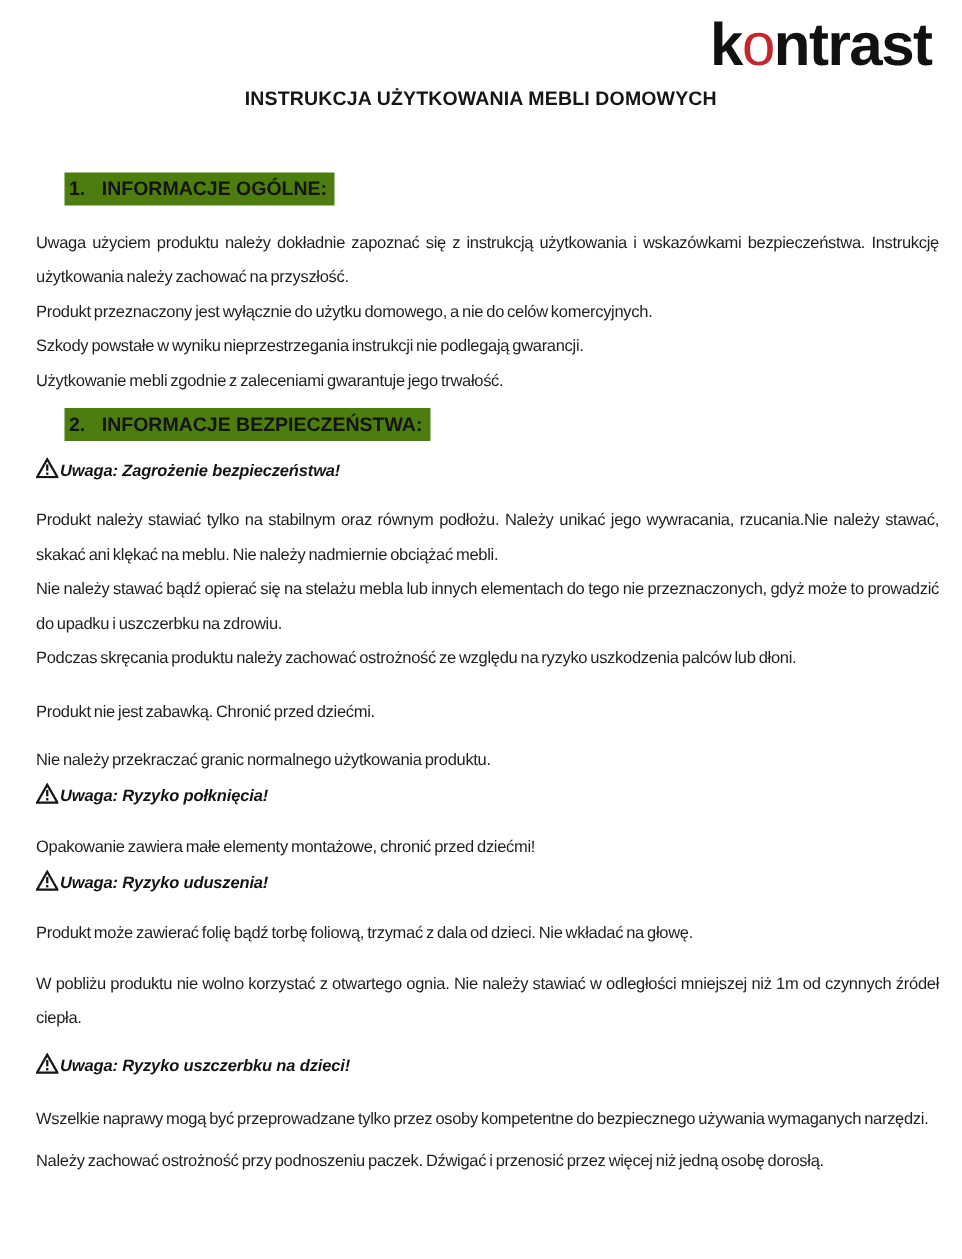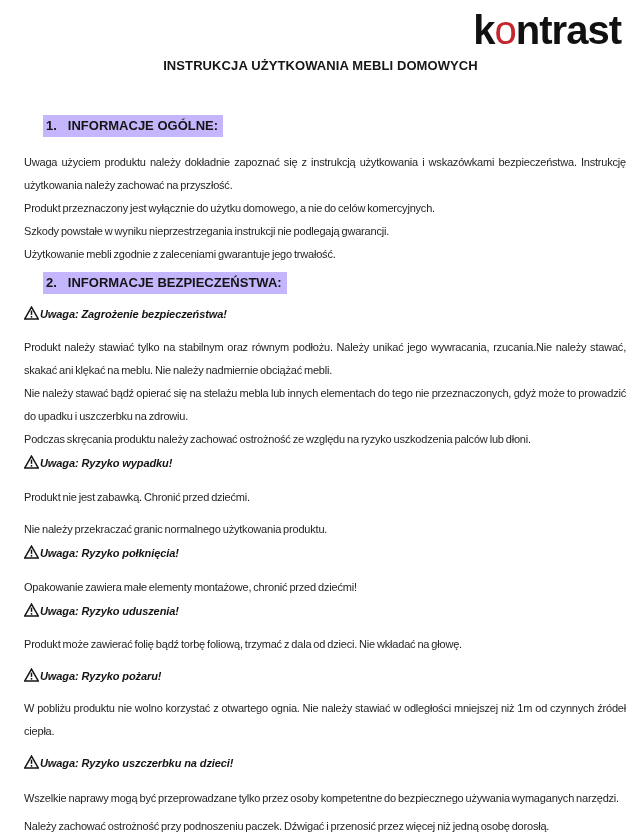--- a/index.html
+++ b/index.html
@@ -43,21 +43,21 @@
     font-size: 13px;
     font-weight: bold;
     color: #161616;
     letter-spacing: 0.1px;
   }
 
   
   .sec-heading { margin-left: 43px; }
   .hl {
     display: inline-block;
-    background: #c4b5fd;
+    background: #4d7c0f;
     padding: 3px 5px 4px 3px;
     font-size: 13px;
     font-weight: bold;
     color: #141414;
   }
   .hl .num { margin-right: 11px; }
 
   
   p.body {
     margin: 0 15px 0 24px;
@@ -119,27 +119,20 @@
           <path d="M12 1.6 L22.8 20.6 H1.2 Z" fill="none" stroke="#151515" stroke-width="2.4" stroke-linejoin="miter"></path>
           <rect x="10.8" y="7.2" width="2.4" height="6.8" fill="#151515"></rect>
           <rect x="10.8" y="15.8" width="2.4" height="2.6" fill="#151515"></rect>
         </svg></span><span class="warn-text">Uwaga: Zagrożenie bezpieczeństwa!</span>
   </div>
 
   <p class="body" style="margin-top:12px">Produkt należy stawiać tylko na stabilnym oraz równym podłożu. Należy unikać jego wywracania, rzucania.Nie należy stawać, skakać ani klękać na meblu. Nie należy nadmiernie obciążać mebli.</p>
   <p class="body">Nie należy stawać bądź opierać się na stelażu mebla lub innych elementach do tego nie przeznaczonych, gdyż może to prowadzić do upadku i uszczerbku na zdrowiu.</p>
   <p class="body">Podczas skręcania produktu należy zachować ostrożność ze względu na ryzyko uszkodzenia palców lub dłoni.</p>
 
-  <div class="warn" style="margin-top:2px">
-    <span class="tri-icon"><svg width="15" height="14" viewBox="0 0 24 22" xmlns="http://www.w3.org/2000/svg">
-          <path d="M12 1.6 L22.8 20.6 H1.2 Z" fill="none" stroke="#151515" stroke-width="2.4" stroke-linejoin="miter"></path>
-          <rect x="10.8" y="7.2" width="2.4" height="6.8" fill="#151515"></rect>
-          <rect x="10.8" y="15.8" width="2.4" height="2.6" fill="#151515"></rect>
-        </svg></span><span class="warn-text">Uwaga: Ryzyko wypadku!</span>
-  </div>
 
   <p class="body" style="margin-top:13px">Produkt nie jest zabawką. Chronić przed dziećmi.</p>
   <p class="body" style="margin-top:9px">Nie należy przekraczać granic normalnego użytkowania produktu.</p>
 
   <div class="warn" style="margin-top:2px">
     <span class="tri-icon"><svg width="15" height="14" viewBox="0 0 24 22" xmlns="http://www.w3.org/2000/svg">
           <path d="M12 1.6 L22.8 20.6 H1.2 Z" fill="none" stroke="#151515" stroke-width="2.4" stroke-linejoin="miter"></path>
           <rect x="10.8" y="7.2" width="2.4" height="6.8" fill="#151515"></rect>
           <rect x="10.8" y="15.8" width="2.4" height="2.6" fill="#151515"></rect>
         </svg></span><span class="warn-text">Uwaga: Ryzyko połknięcia!</span>
@@ -150,27 +143,20 @@
   <div class="warn" style="margin-top:2px">
     <span class="tri-icon"><svg width="15" height="14" viewBox="0 0 24 22" xmlns="http://www.w3.org/2000/svg">
           <path d="M12 1.6 L22.8 20.6 H1.2 Z" fill="none" stroke="#151515" stroke-width="2.4" stroke-linejoin="miter"></path>
           <rect x="10.8" y="7.2" width="2.4" height="6.8" fill="#151515"></rect>
           <rect x="10.8" y="15.8" width="2.4" height="2.6" fill="#151515"></rect>
         </svg></span><span class="warn-text">Uwaga: Ryzyko uduszenia!</span>
   </div>
 
   <p class="body" style="margin-top:12px">Produkt może zawierać folię bądź torbę foliową, trzymać z dala od dzieci. Nie wkładać na głowę.</p>
 
-  <div class="warn" style="margin-top:10px">
-    <span class="tri-icon"><svg width="15" height="14" viewBox="0 0 24 22" xmlns="http://www.w3.org/2000/svg">
-          <path d="M12 1.6 L22.8 20.6 H1.2 Z" fill="none" stroke="#151515" stroke-width="2.4" stroke-linejoin="miter"></path>
-          <rect x="10.8" y="7.2" width="2.4" height="6.8" fill="#151515"></rect>
-          <rect x="10.8" y="15.8" width="2.4" height="2.6" fill="#151515"></rect>
-        </svg></span><span class="warn-text">Uwaga: Ryzyko pożaru!</span>
-  </div>
 
   <p class="body" style="margin-top:11px">W pobliżu produktu  nie wolno korzystać z otwartego ognia. Nie należy stawiać w odległości mniejszej niż 1m od czynnych źródeł ciepła.</p>
 
   <div class="warn" style="margin-top:10px">
     <span class="tri-icon"><svg width="15" height="14" viewBox="0 0 24 22" xmlns="http://www.w3.org/2000/svg">
           <path d="M12 1.6 L22.8 20.6 H1.2 Z" fill="none" stroke="#151515" stroke-width="2.4" stroke-linejoin="miter"></path>
           <rect x="10.8" y="7.2" width="2.4" height="6.8" fill="#151515"></rect>
           <rect x="10.8" y="15.8" width="2.4" height="2.6" fill="#151515"></rect>
         </svg></span><span class="warn-text">Uwaga: Ryzyko uszczerbku na dzieci!</span>
   </div>

